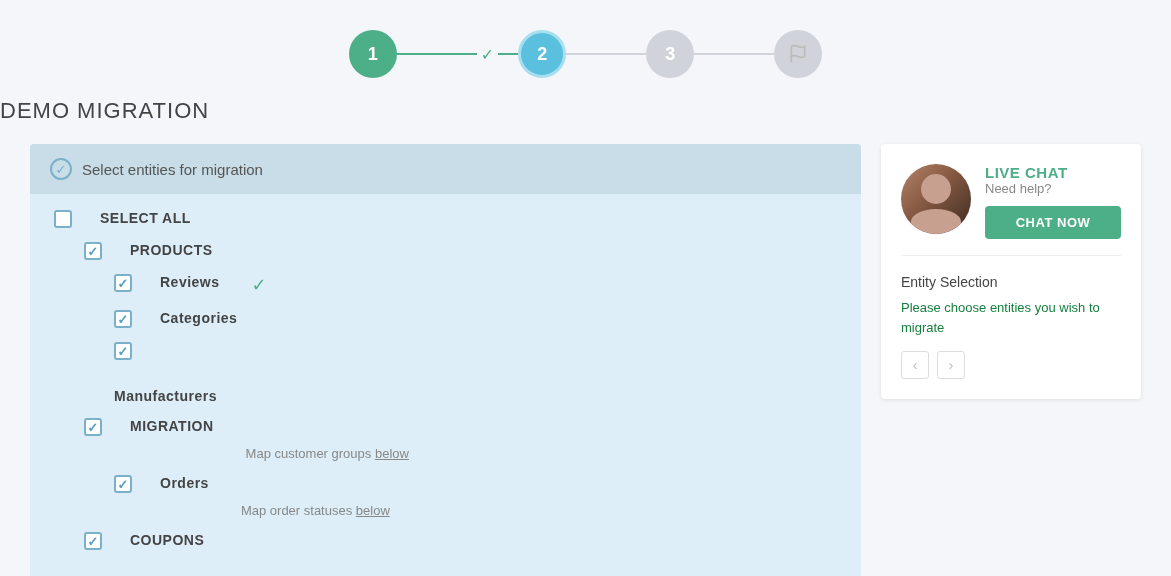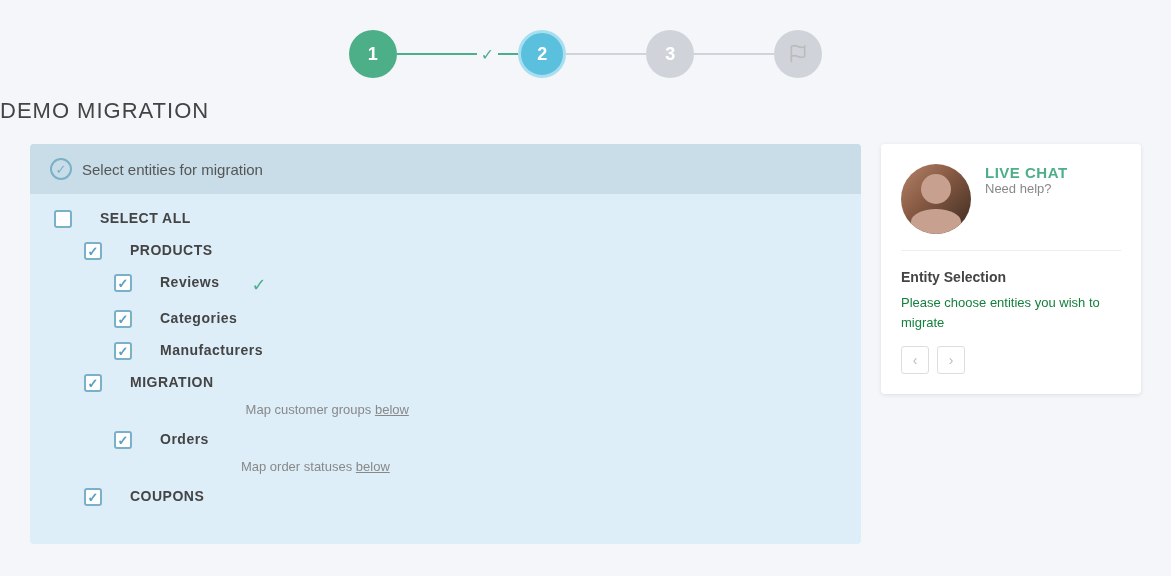--- a/index.html
+++ b/index.html
@@ -234,21 +234,21 @@
       letter-spacing: 0.5px;
       cursor: pointer;
       width: 100%;
     }
 
     .entity-help {
       padding-top: 4px;
     }
     .entity-help-title {
       font-size: 14px;
-      font-weight: 700;
+      font-weight: 400;
       color: #444;
       margin-bottom: 8px;
     }
     .entity-help-text {
       font-size: 13px;
       color: #15803d;
       line-height: 1.5;
     }
 
     .nav-arrows {
@@ -328,21 +328,21 @@
         <div class="cb checked"></div>
         <span class="entity-label normal-weight">Reviews</span>
         <span class="green-check">✓</span>
       </div>
 
       <div class="entity-row" style="padding-left:60px;">
         <div class="cb checked"></div>
         <span class="entity-label normal-weight">Categories</span>
       </div>
 
-      <div class="entity-row" style="padding-left:60px;">
+      <div class="entity-row" style="padding-left:60px;flex-direction:column;">
         <div class="cb checked"></div>
         <span class="entity-label normal-weight">Manufacturers</span>
       </div>
 
       <div class="entity-row" style="padding-left:30px;">
         <div class="cb checked"></div>
         <span class="entity-label">MIGRATION</span>
         <span class="entity-meta">Map customer groups <a href="#">below</a></span>
       </div>
 
@@ -361,20 +361,21 @@
   </div>
 
   <div class="sidebar">
     <div class="chat-card">
 
       <div class="chat-header">
         <div class="avatar-placeholder"></div>
         <div class="chat-info">
           <div class="live-chat-label">LIVE CHAT</div>
           <div class="need-help">Need help?</div>
+          <button class="chat-now-btn">CHAT NOW</button>
         </div>
       </div>
 
       <div class="divider"></div>
 
       <div class="entity-help">
         <div class="entity-help-title">Entity Selection</div>
         <div class="entity-help-text">Please choose entities you wish to migrate</div>
       </div>
 

